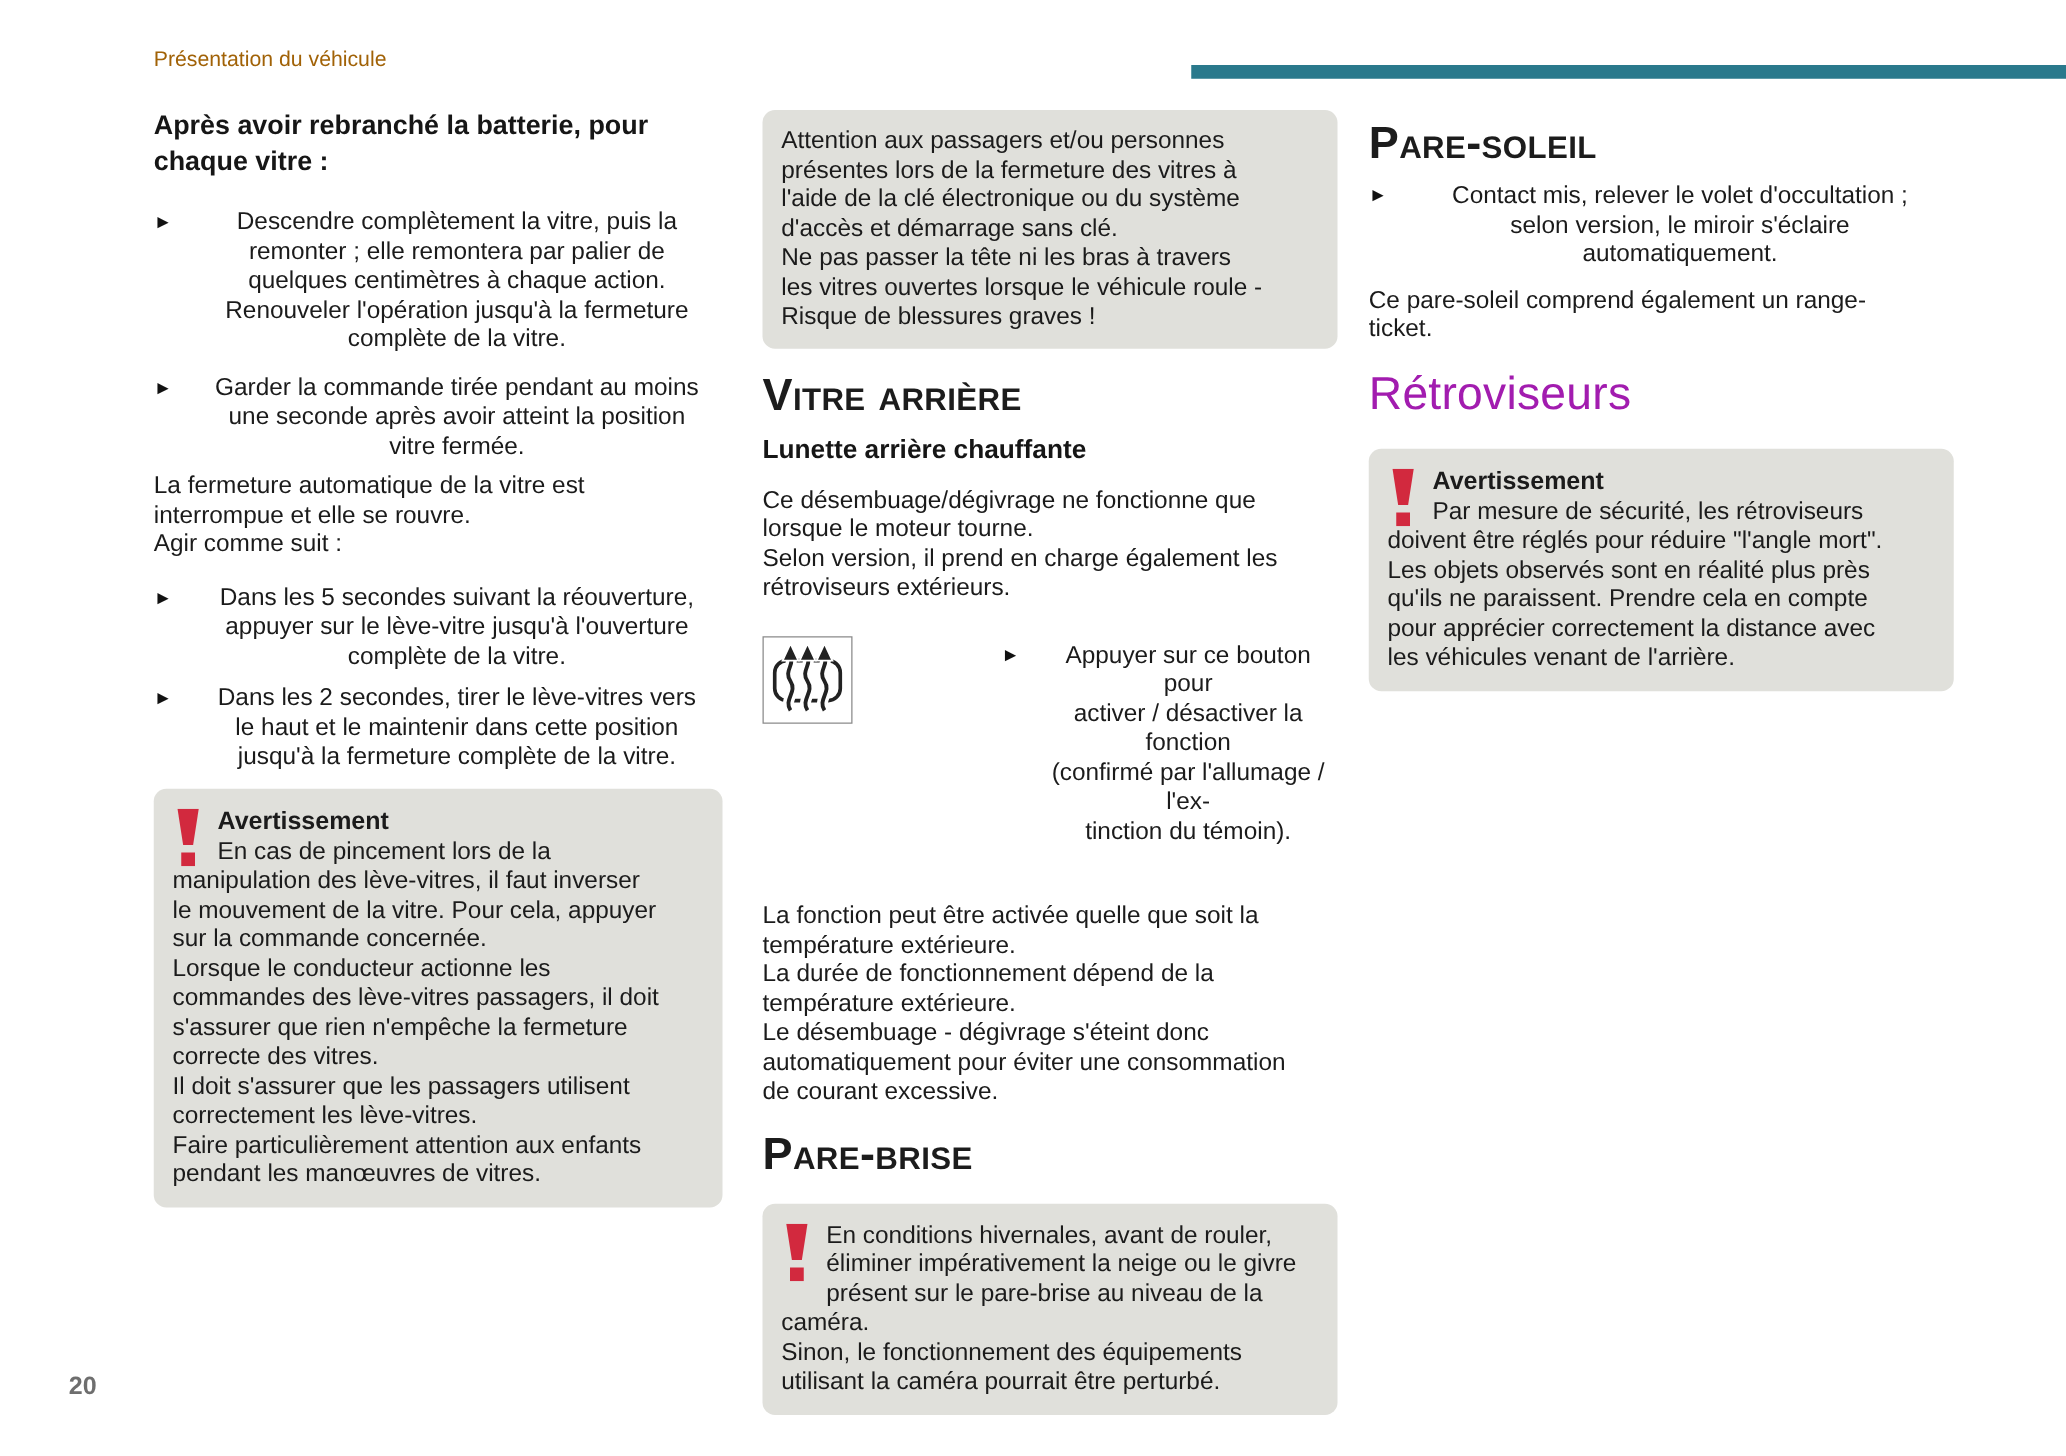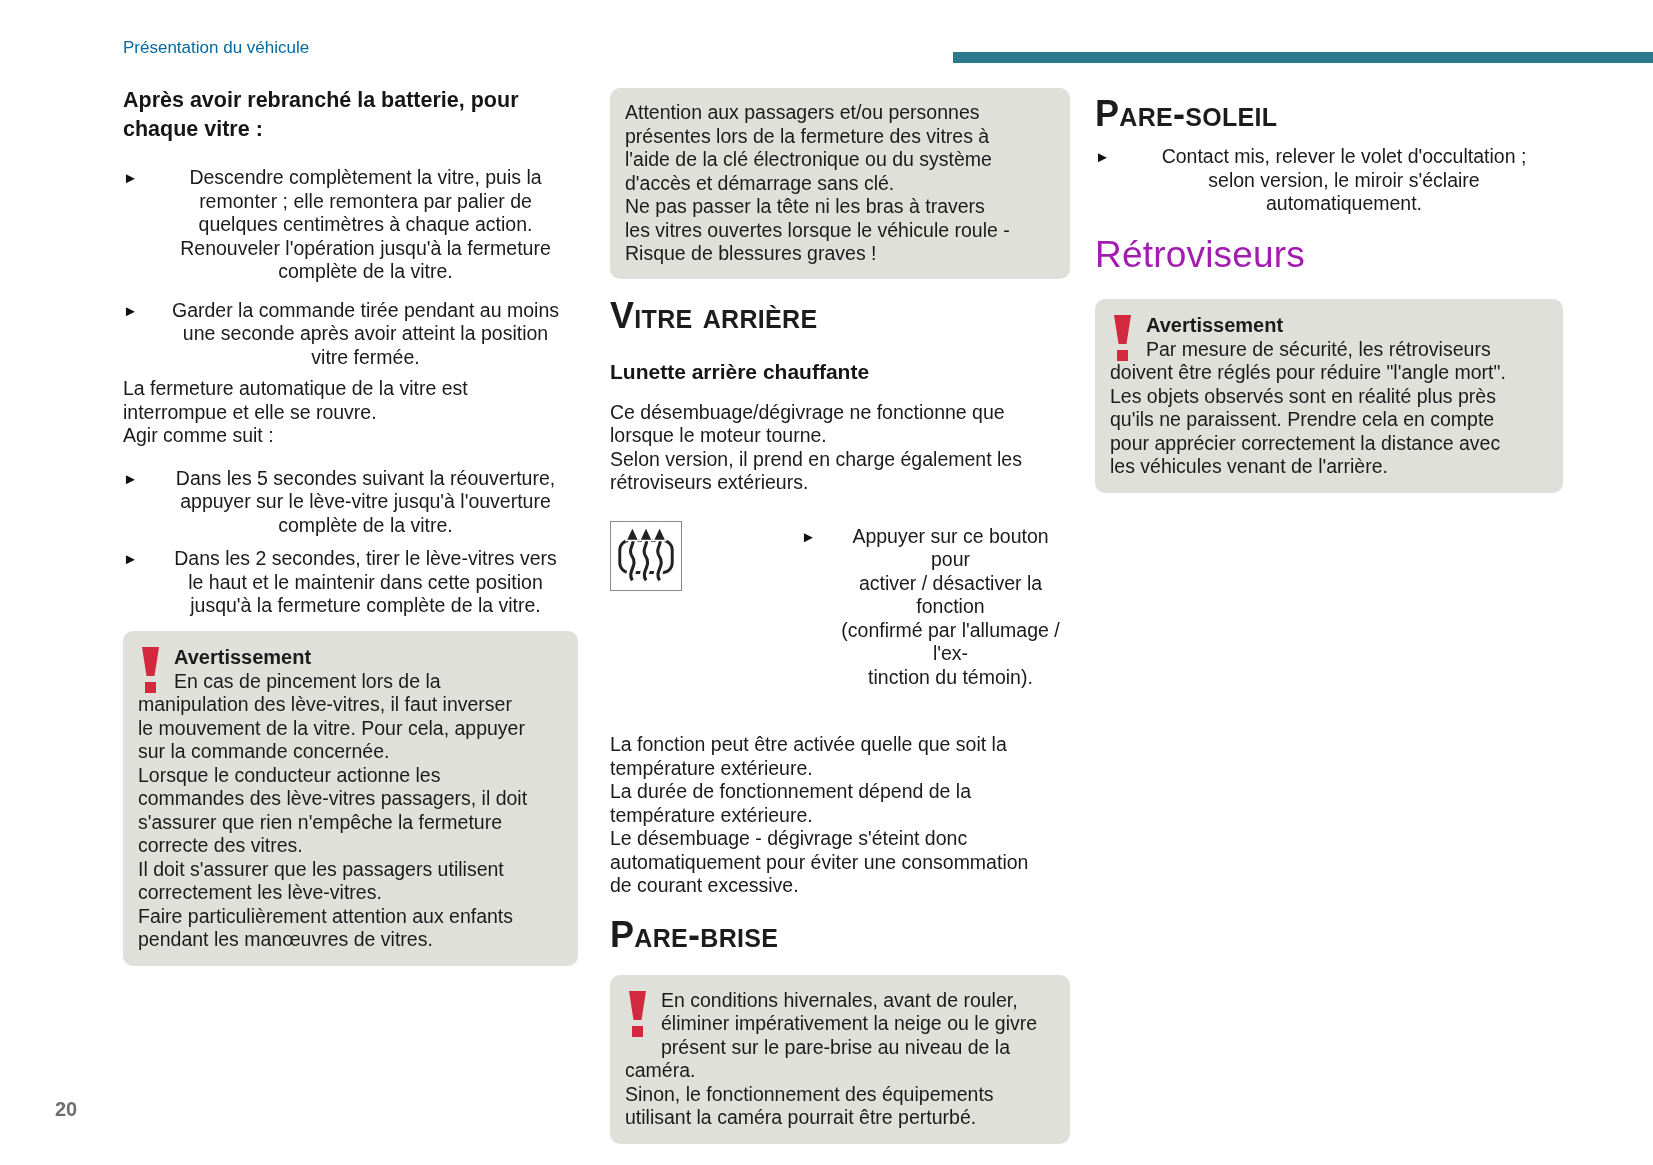--- a/index.html
+++ b/index.html
@@ -3,21 +3,21 @@
 <meta charset="utf-8">
 <style>
   html,body { margin:0; padding:0; }
   body {
     width:1653px; height:1165px; overflow:hidden; position:relative;
     background:#ffffff; color:#1b1b1b;
     font-family:"Liberation Sans","DejaVu Sans",sans-serif;
     font-size:19.5px; line-height:23.5px;
   }
   .pre { white-space:pre-line; }
-  .hdr { position:absolute; left:123px; top:36px; font-size:17px; color:#0369a1; }
+  .hdr { position:absolute; left:123px; top:36px; font-size:17px; color:#a16207; }
   .bar { position:absolute; left:953px; top:52px; width:700px; height:11px; background:#2a798c; }
   .pnum { position:absolute; left:55px; top:1098px; font-size:20px; font-weight:bold; color:#6e6e6e; }
   .col { position:absolute; }
   #col1 { left:123px; top:86px;  width:455px; }
   #col2 { left:610px; top:88px;  width:460px; }
   #col3 { left:1095px; top:91px; width:468px; }
 
   .h-bold   { font-weight:bold; font-size:21.5px; line-height:29px; color:#161616; }
   .subhead  { font-weight:bold; font-size:20.5px; line-height:25px; color:#161616; }
   .subhead2 { font-weight:bold; font-size:21px;  line-height:26px; color:#161616; }
@@ -110,21 +110,21 @@
     <div class="note pre">Attention aux passagers et/ou personnes
 présentes lors de la fermeture des vitres à
 l'aide de la clé électronique ou du système
 d'accès et démarrage sans clé.
 Ne pas passer la tête ni les bras à travers
 les vitres ouvertes lorsque le véhicule roule -
 Risque de blessures graves !</div>
 
     <div class="sc" style="margin-top:14px">Vitre arrière</div>
 
-    <div class="subhead2" style="margin-top:20px">Lunette arrière chauffante</div>
+    <div class="subhead2" style="margin-top:8px">Lunette arrière chauffante</div>
 
     <div class="pre" style="margin-top:16px">Ce désembuage/dégivrage ne fonctionne que
 lorsque le moteur tourne.
 Selon version, il prend en charge également les
 rétroviseurs extérieurs.</div>
 
     <div class="btnrow" style="margin-top:26px">
       <div class="defrost-box">
         <svg width="70" height="68" viewBox="0 0 72 70">
           <defs>
@@ -177,20 +177,22 @@
 
     <div class="sc">Pare-soleil</div>
 
     <div class="bullet" style="margin-top:8px">
       <span class="arr">►</span>
       <div class="btxt pre">Contact mis, relever le volet d'occultation ;
 selon version, le miroir s'éclaire
 automatiquement.</div>
     </div>
 
+    <div class="pre" style="margin-top:13px">Ce pare-soleil comprend également un range-
+ticket.</div>
 
     <div class="grayh" style="margin-top:16px">Rétroviseurs</div>
 
 
     <div class="wbox" style="margin-top:21px">
       <svg class="wicon" viewBox="0 0 21 46">
         <polygon points="2,0 19,0 14.5,29 6.5,29" fill="#d2293e"></polygon>
         <rect x="5" y="35" width="11" height="11" fill="#d2293e"></rect>
       </svg>
       <div class="wtitle">Avertissement</div>

